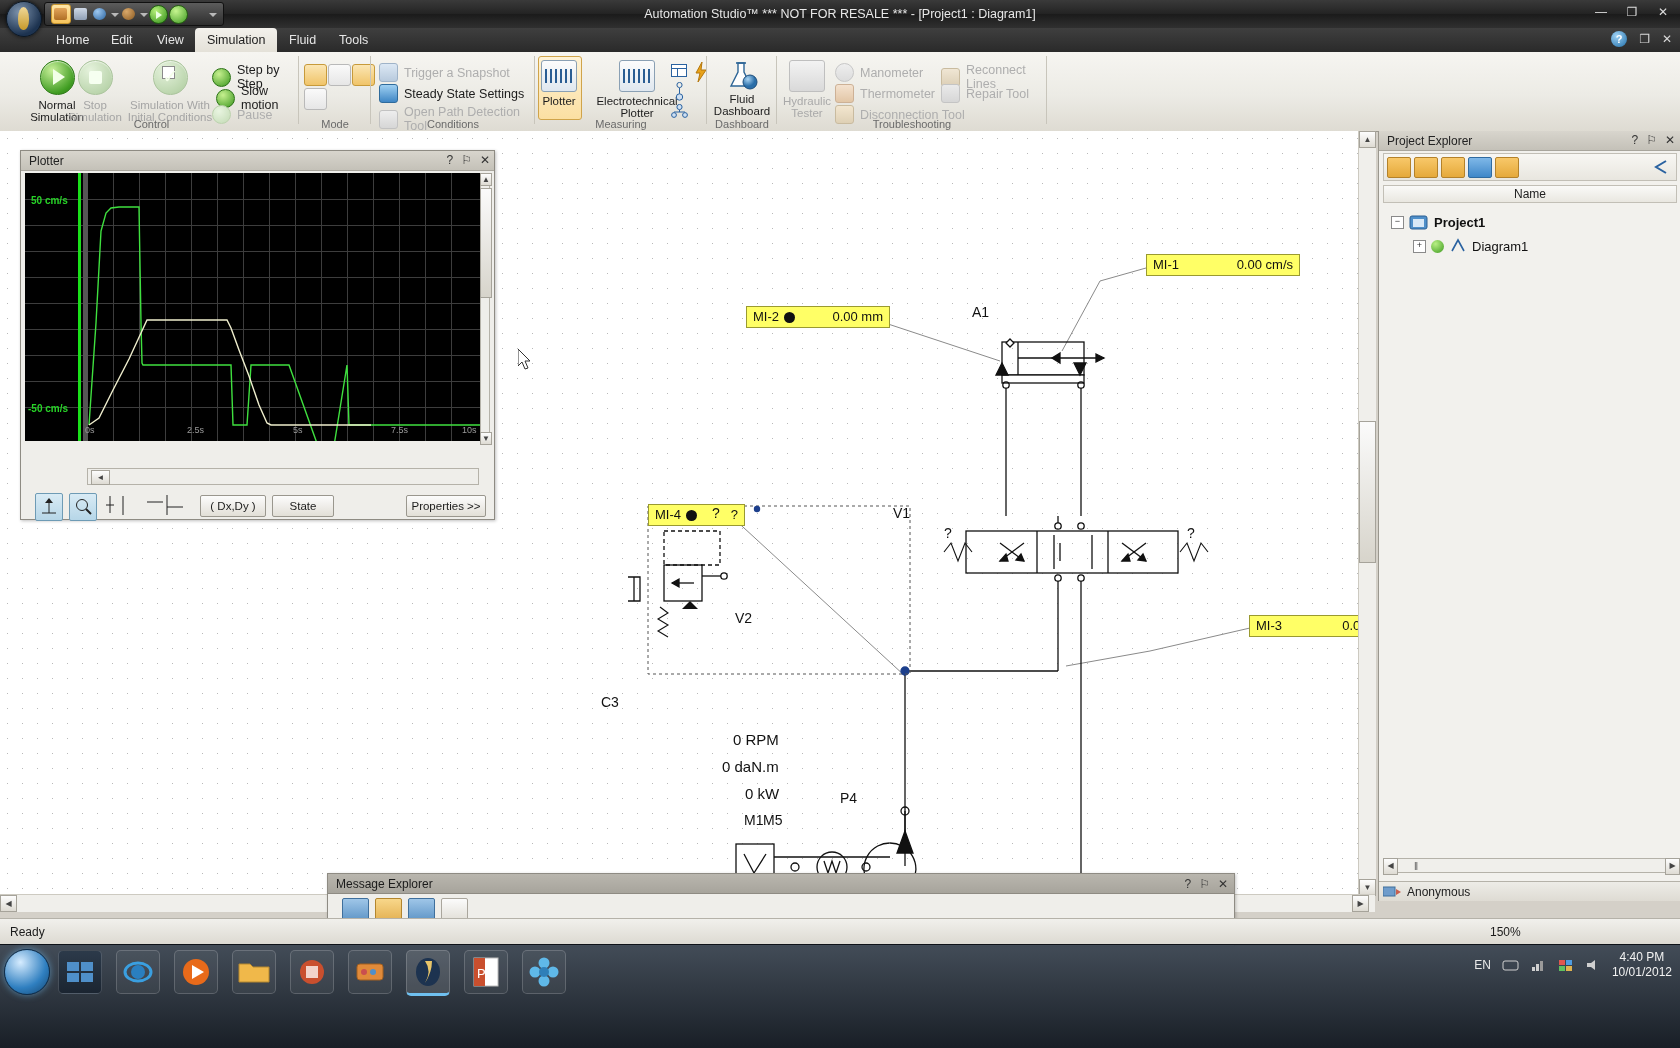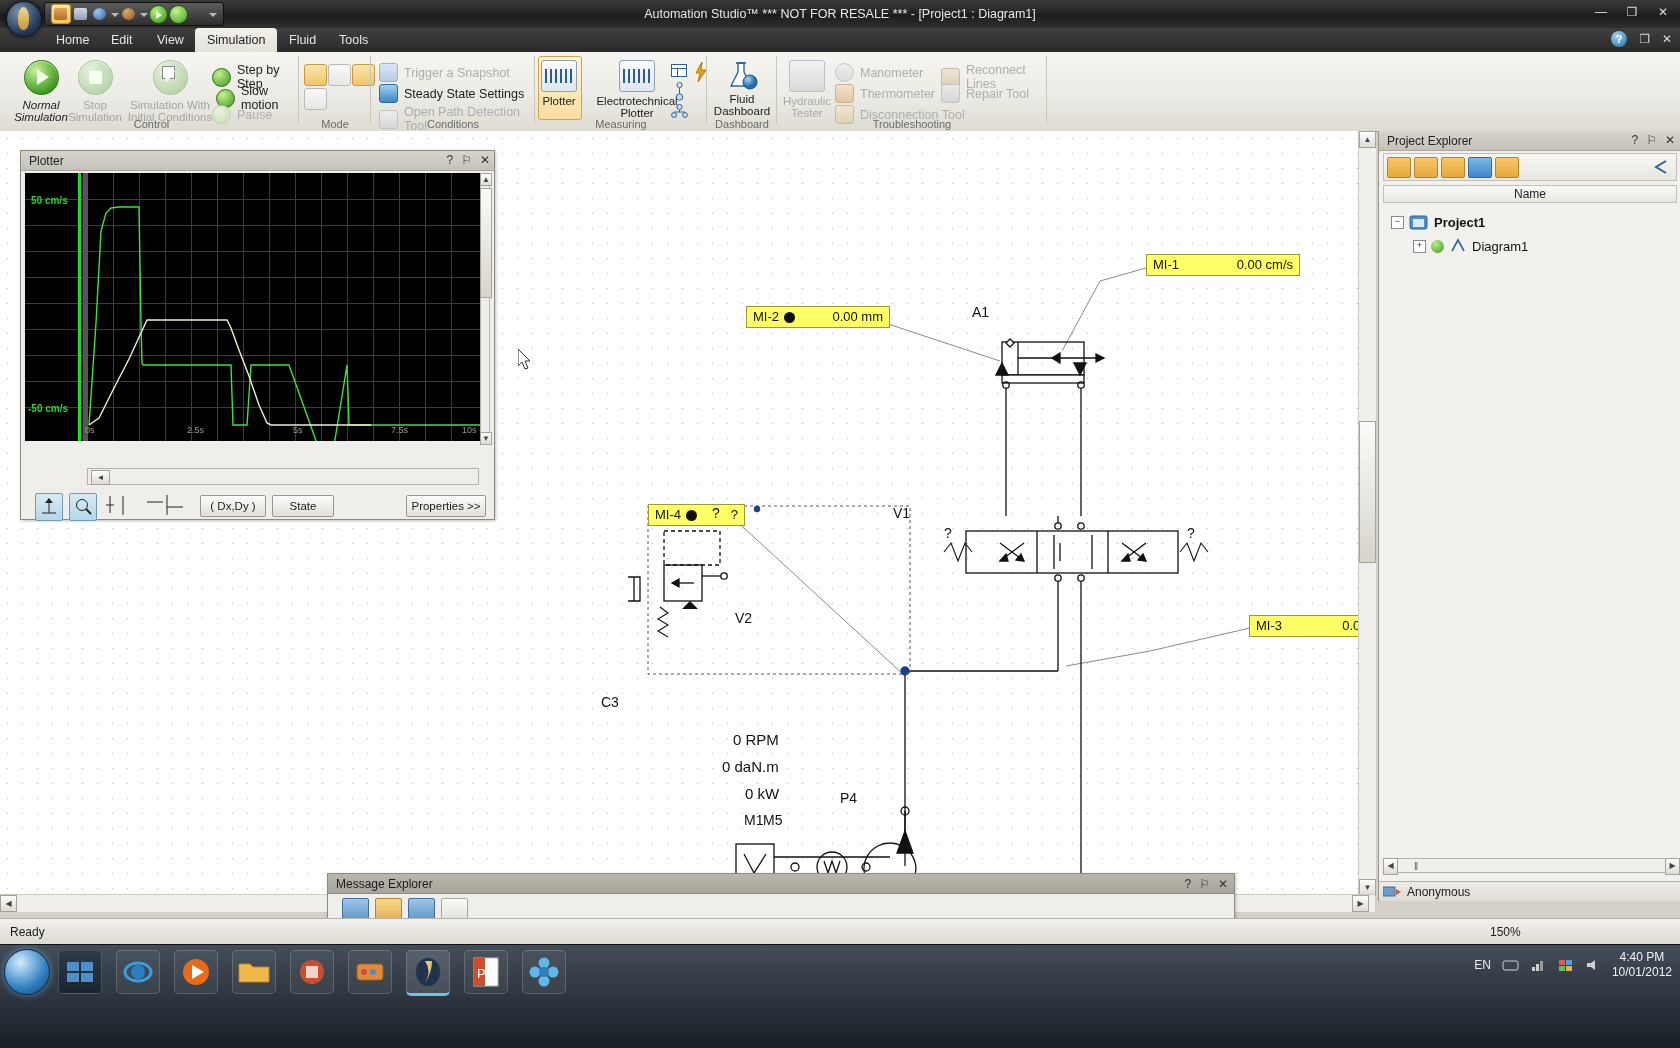--- a/index.html
+++ b/index.html
@@ -355,21 +355,21 @@
     <div class="menuright">
       <div class="helpcirc">?</div>
       <div class="miniglyph">❐</div>
       <div class="miniglyph">✕</div>
     </div>
   </div>
 
   <div class="ribbon">
 
     <div class="rgroup" style="left:4px;width:295px;">
-      <div class="bigbtn" style="left:6px;font-style:italic;">
+      <div class="bigbtn" style="left:22px;">
         <div class="circ">
             <div class="play"></div>
           </div>
         <div>Normal</div>
         <div>Simulation</div>
       </div>
       <div class="bigbtn dim" style="left:60px;">
         <div class="circ dim">
             <div class="sq"></div>
           </div>

